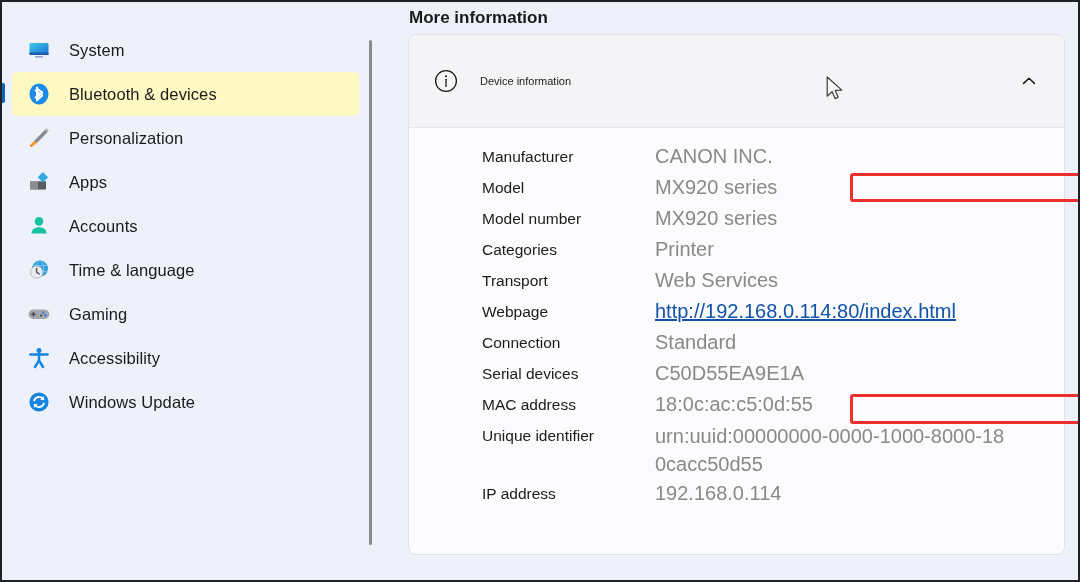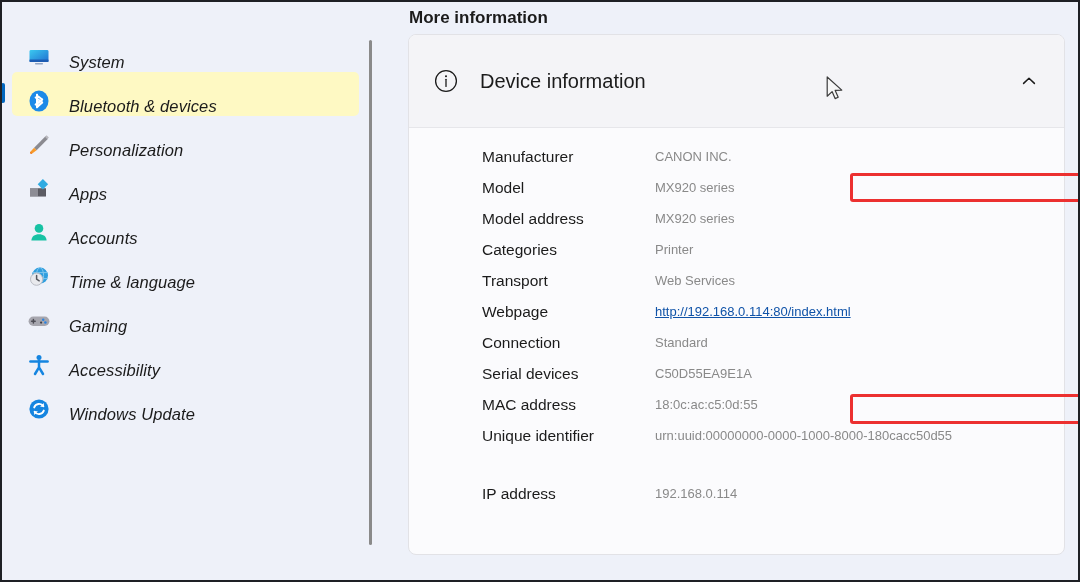--- a/index.html
+++ b/index.html
@@ -26,26 +26,25 @@
     position: absolute;
     left: 0; top: 0;
     width: 365px;
     height: 578px;
     background: #eef1f9;
   }
 
   .nav-item {
     position: relative;
     display: flex;
-    align-items: flex-end;
+    align-items: center;
     height: 44px;
     margin: 0 8px 0 10px;
     border-radius: 5px;
     cursor: default;
-    font-style: italic;
   }
   .nav-item.selected {
     background: #fef9c3;
   }
   .nav-item.selected::before {
     content: "";
     position: absolute;
     left: -11px;
     top: 11px;
     width: 4px;
@@ -128,21 +127,21 @@
     display: flex;
     align-items: center;
   }
   #info-icon-wrap {
     margin-left: 23px;
     width: 28px; height: 28px;
     display: flex; align-items: center; justify-content: center;
   }
   #card-header-title {
     margin-left: 20px;
-    font-size: 20px;
+    font-size: 11px;
     color: #1b1b1b;
   }
   #chevron-wrap {
     position: absolute;
     right: 22px;
     top: 50%;
     transform: translateY(-50%);
     width: 26px; height: 26px;
     display: flex; align-items: center; justify-content: center;
   }
@@ -162,21 +161,21 @@
   }
   .info-label {
     width: 163px;
     flex: 0 0 163px;
     font-size: 15.5px;
     color: #1b1b1b;
     line-height: 31px;
     white-space: nowrap;
   }
   .info-value {
-    font-size: 13px;
+    font-size: 20px;
     color: #898989;
     line-height: 31px;
     max-width: 360px;
     word-break: break-all;
   }
   .info-value.link {
     color: #1053a8;
     text-decoration: underline;
     cursor: pointer;
     word-break: normal;
@@ -369,21 +368,21 @@
           <span class="info-label">Manufacturer</span>
           <span class="info-value">CANON INC.</span>
         </div>
 
         <div class="info-row">
           <span class="info-label">Model</span>
           <span class="info-value">MX920 series</span>
         </div>
 
         <div class="info-row">
-          <span class="info-label">Model address</span>
+          <span class="info-label">Model number</span>
           <span class="info-value">MX920 series</span>
         </div>
 
         <div class="info-row">
           <span class="info-label">Categories</span>
           <span class="info-value">Printer</span>
         </div>
 
         <div class="info-row">
           <span class="info-label">Transport</span>

